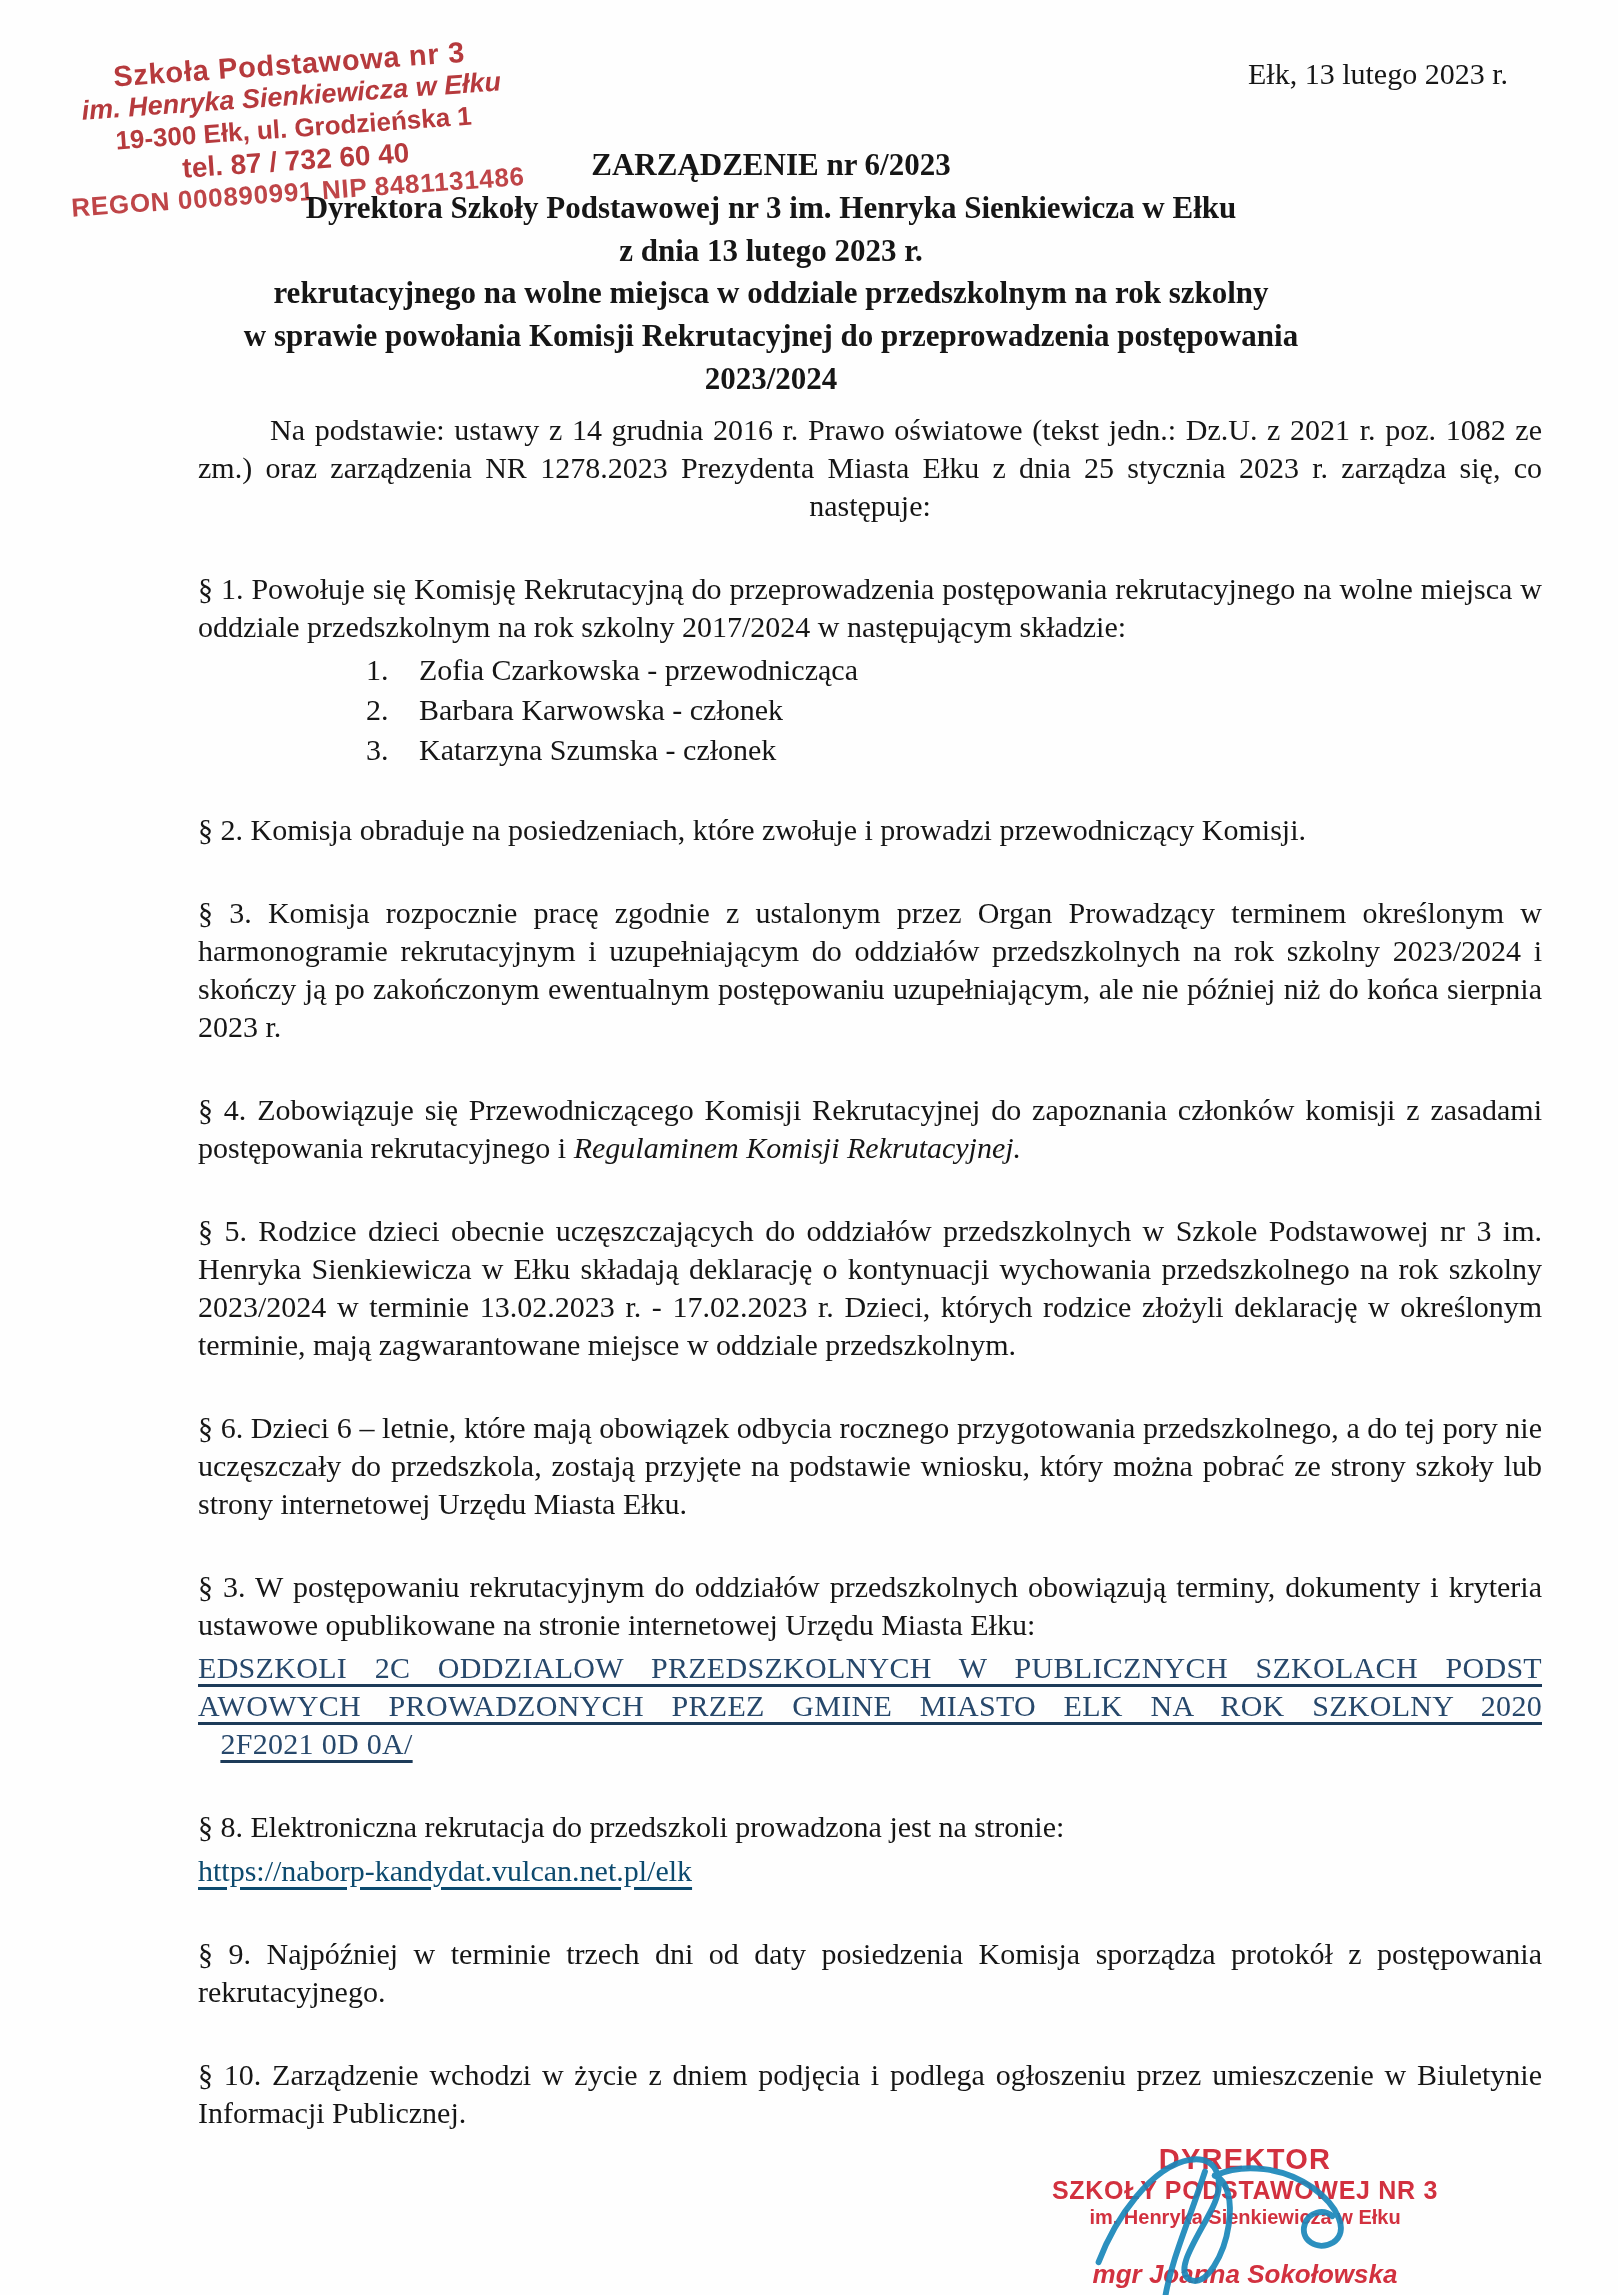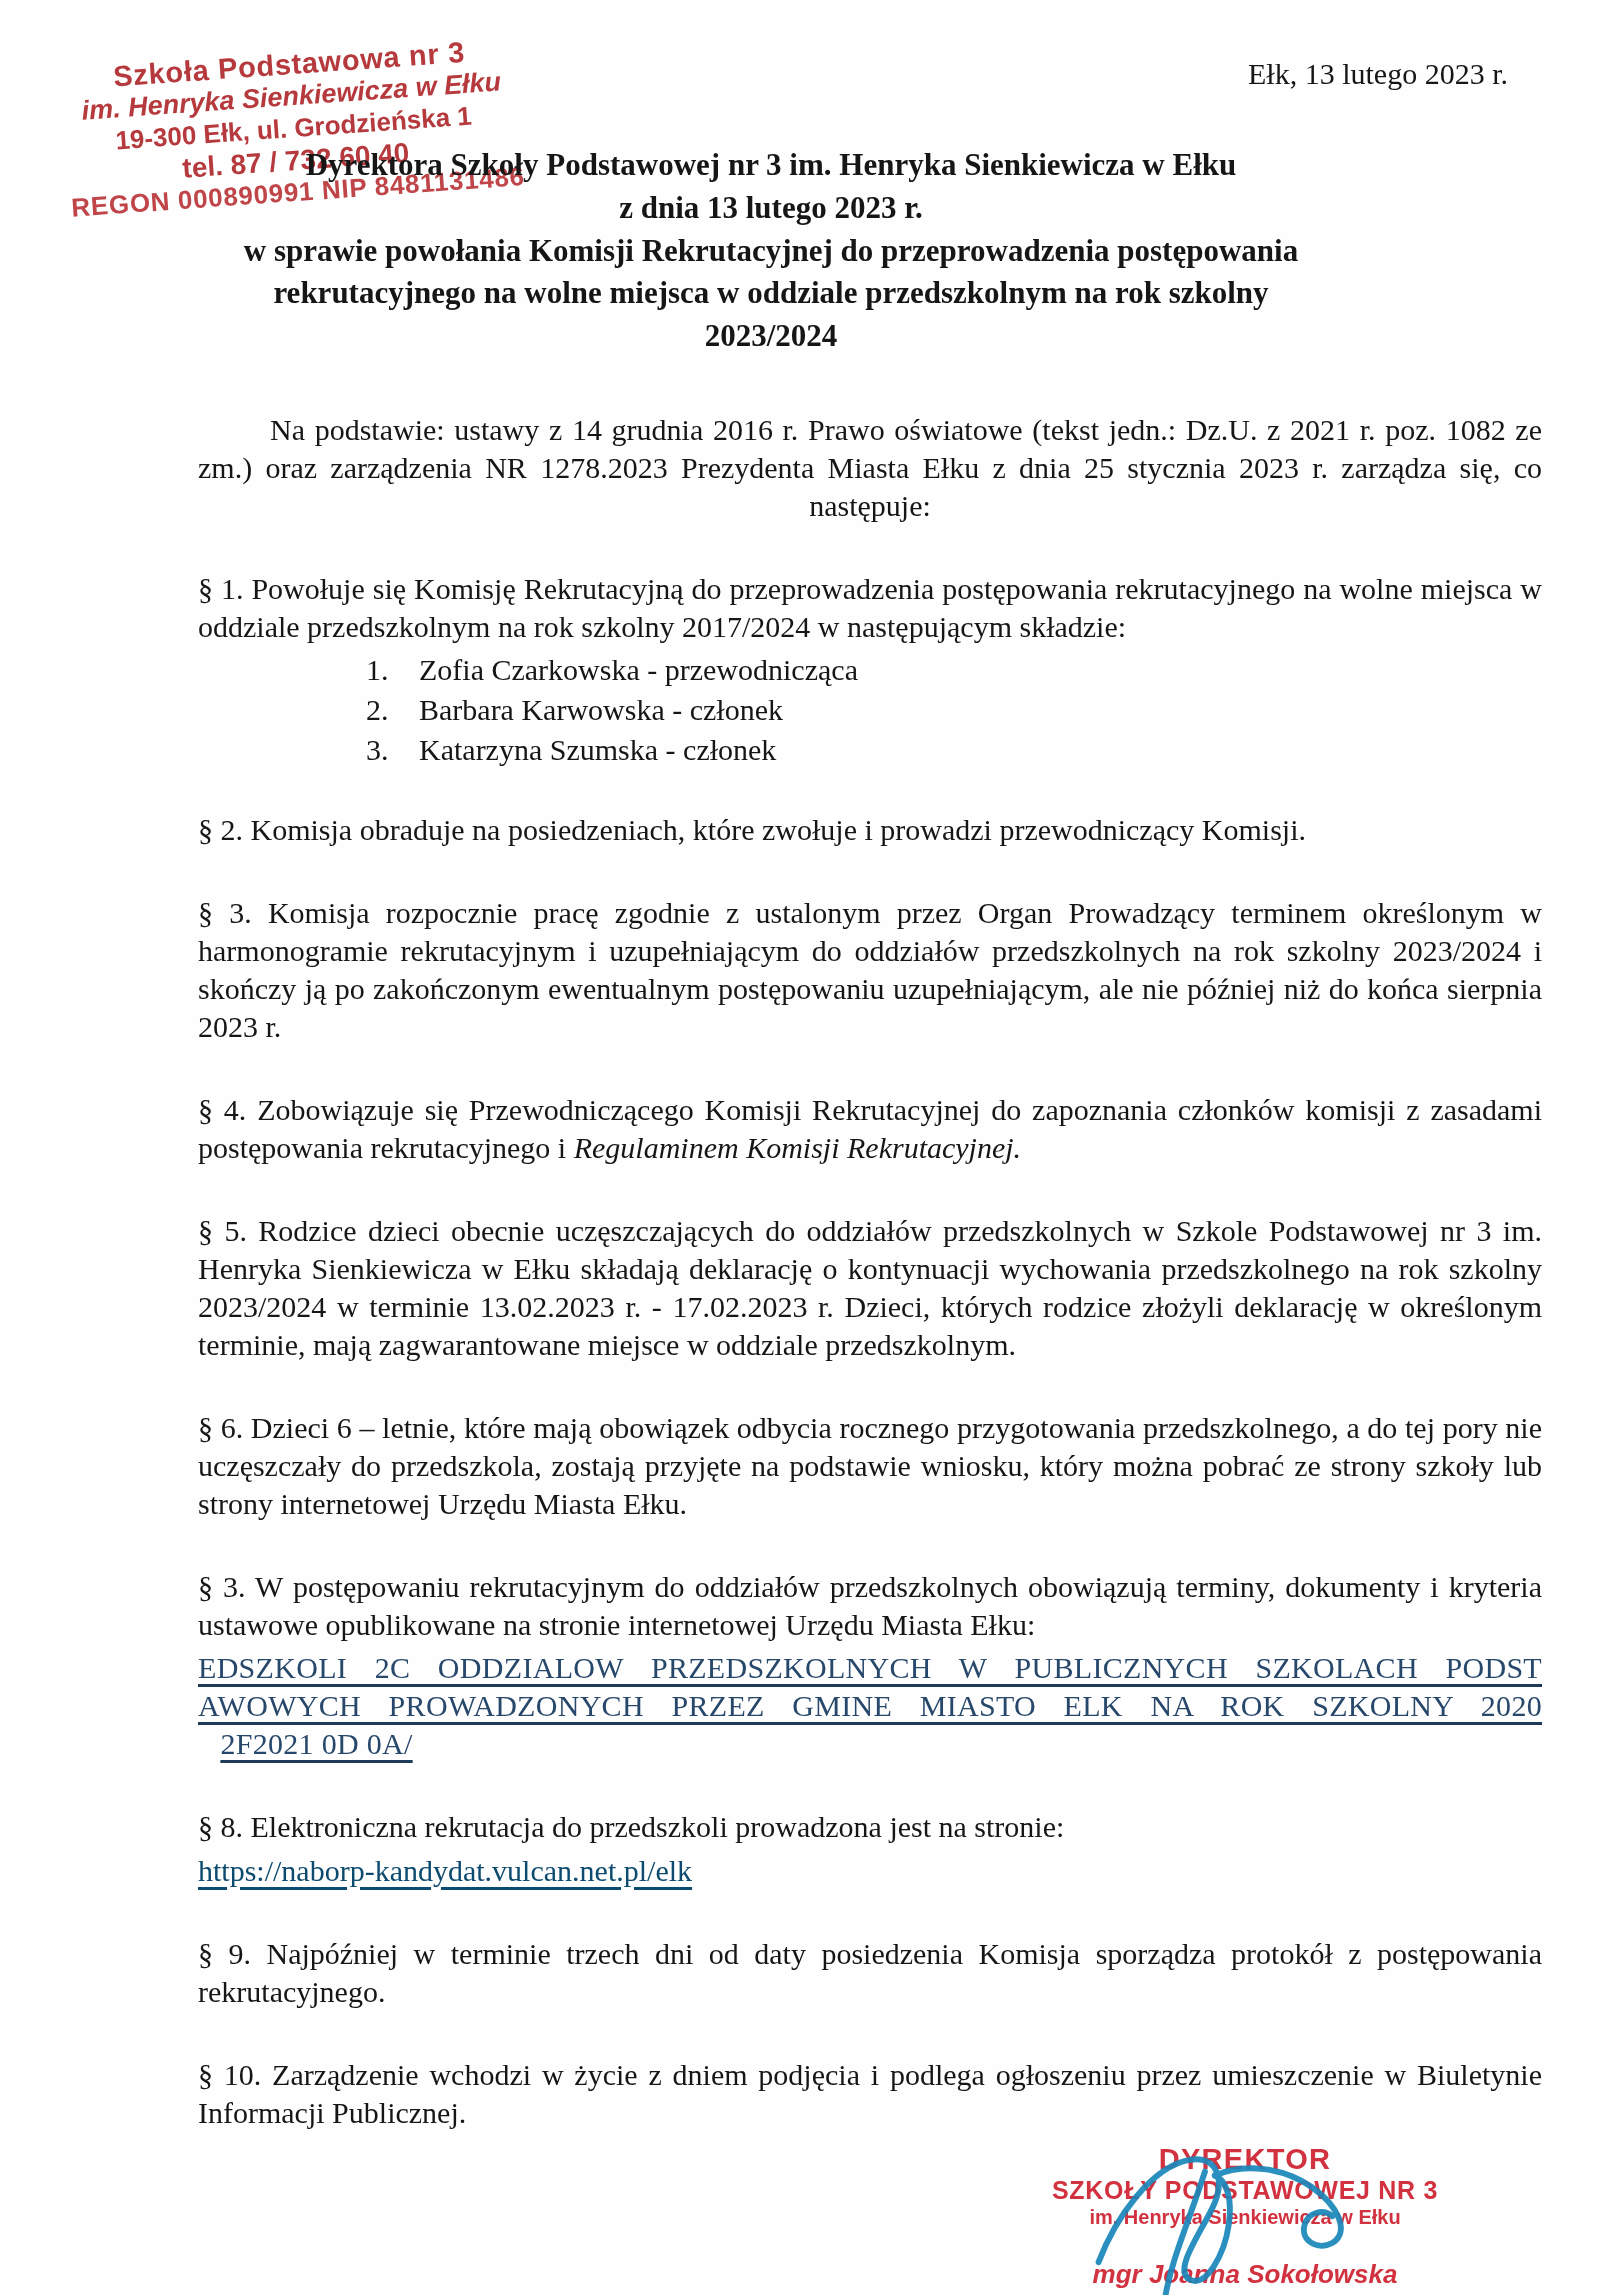--- a/index.html
+++ b/index.html
@@ -107,24 +107,25 @@
     <div class="s1">Szkoła Podstawowa nr 3</div>
     <div class="s2">im. Henryka Sienkiewicza w Ełku</div>
     <div class="s3">19-300 Ełk, ul. Grodzieńska 1</div>
     <div class="s4">tel. 87 / 732 60 40</div>
     <div class="s5">REGON 000890991 NIP 8481131486</div>
   </div>
 
   <div class="dateline">Ełk, 13 lutego 2023 r.</div>
 
   <div class="titleblock">
+    <div>ZARZĄDZENIE nr 6/2023</div>
     <div>Dyrektora Szkoły Podstawowej nr 3 im. Henryka Sienkiewicza w Ełku</div>
     <div>z dnia 13 lutego 2023 r.</div>
+    <div>rekrutacyjnego na wolne miejsca w oddziale przedszkolnym na rok szkolny</div>
     <div>w sprawie powołania Komisji Rekrutacyjnej do przeprowadzenia postępowania</div>
-    <div>rekrutacyjnego na wolne miejsca w oddziale przedszkolnym na rok szkolny</div>
     <div>2023/2024</div>
   </div>
 
   <div class="bodycol">
 
     <p class="para preamble">Na podstawie: ustawy z 14 grudnia 2016 r. Prawo oświatowe (tekst jedn.: Dz.U. z 2021 r. poz. 1082 ze zm.) oraz zarządzenia NR 1278.2023 Prezydenta Miasta Ełku z dnia 25 stycznia 2023 r. zarządza się, co następuje:</p>
 
     <p class="para par-intro">§ 1. Powołuje się Komisję Rekrutacyjną do przeprowadzenia postępowania rekrutacyjnego na wolne miejsca w oddziale przedszkolnym na rok szkolny 2017/2024 w następującym składzie:</p>
 
     <ol class="members">

